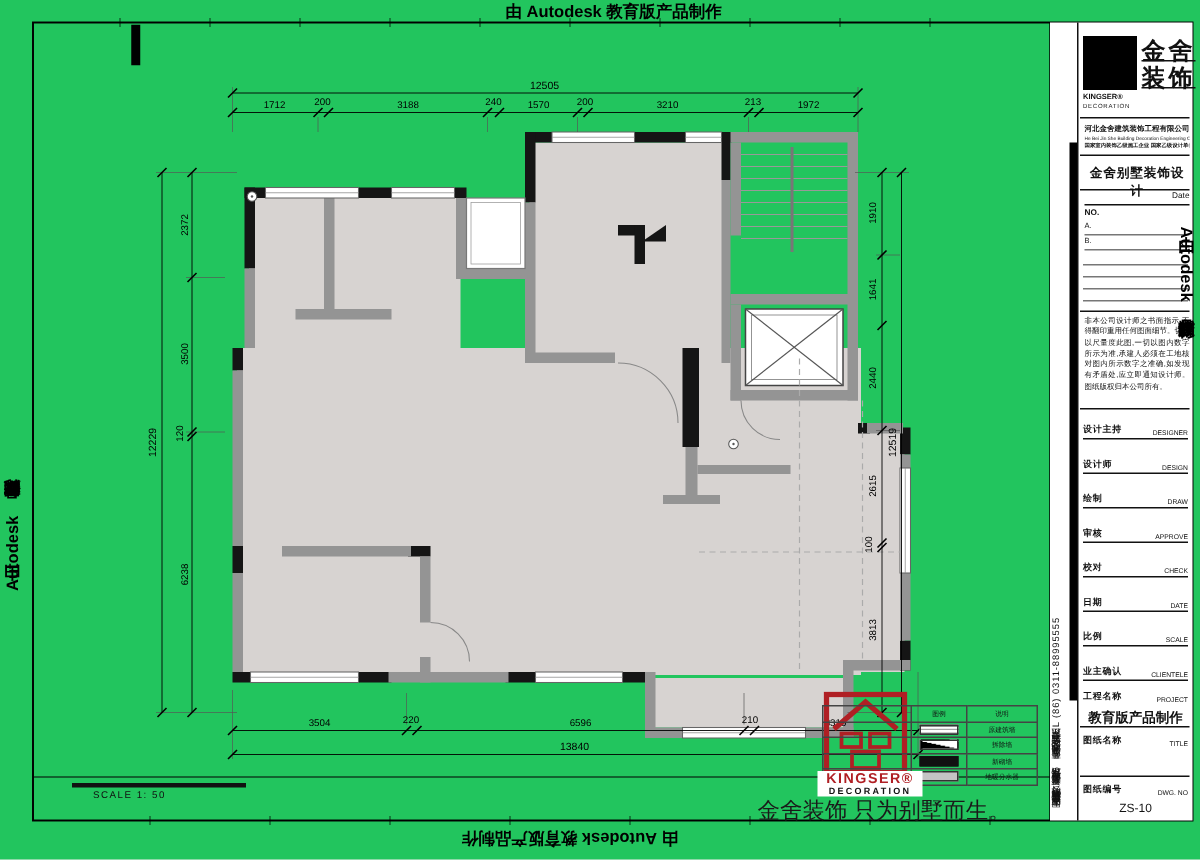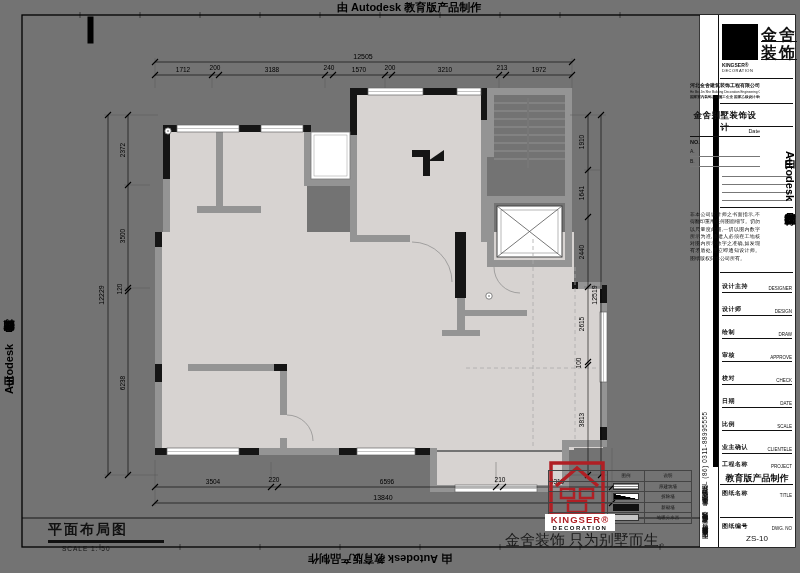--- a/index.html
+++ b/index.html
@@ -1,16 +1,16 @@
 <!DOCTYPE html>
 <html><head>
 <meta charset="utf-8">
 <style>
   html,body{margin:0;padding:0;background:#e8e8e8;}
-  .sheet{position:relative;width:800px;height:573px;background:#737373;overflow:hidden;
+  .sheet{position:relative;width:800px;height:573px;background:#22c55e;overflow:hidden;
          font-family:"Liberation Sans","DejaVu Sans",sans-serif;color:#111;}
   .abs{position:absolute;}
   svg{position:absolute;left:0;top:0;}
   .wm{font-weight:bold;font-size:11px;white-space:nowrap;color:#000;}
   .wm-v{writing-mode:vertical-rl;}
   .wm-flip{transform:rotate(180deg);}
   
   .plan-title{font-size:14px;letter-spacing:2px;font-family:"Liberation Serif","DejaVu Serif",serif;font-weight:bold;}
   .plan-title-rule{height:2.5px;background:#111;margin-top:1px;}
   .plan-scale{font-size:6.5px;letter-spacing:1px;margin-top:2px;margin-left:14px;}
@@ -26,21 +26,21 @@
   .sym-solid{background:#111;border-color:#111;}
   .sym-gray{background:#c4c4c4;}
   
   .klogo-brand{color:#b01f24;font-weight:bold;font-size:9.5px;letter-spacing:1px;}
   .klogo-sub{color:#111;font-weight:bold;font-size:6px;letter-spacing:1.5px;}
   
   .panel{position:absolute;left:700px;top:15px;width:95px;height:532px;background:#fff;}
   .vaddr{position:absolute;left:701px;top:18px;height:526px;width:12px;
          writing-mode:vertical-rl;transform:rotate(180deg);font-size:6.3px;letter-spacing:0.6px;white-space:nowrap;}
   .pbar{position:absolute;left:713px;top:95px;width:5px;height:372px;background:#000;}
-  .pc{position:absolute;left:690px;width:70px;}
+  .pc{position:absolute;left:723px;width:70px;}
   .hrline{position:absolute;left:720px;width:73px;border-top:0.7px solid #111;}
   .brand-cn{font-family:"Liberation Serif","DejaVu Serif",serif;font-weight:bold;font-size:16px;line-height:1.12;letter-spacing:2px;}
   .fld{position:absolute;left:722px;width:70px;border-bottom:0.8px solid #111;height:13px;}
   .fl{position:absolute;left:0;bottom:1px;font-size:6px;font-weight:bold;letter-spacing:0.5px;}
   .fe{position:absolute;right:0;bottom:1px;font-size:4.5px;}
   .fval{position:absolute;left:722px;width:70px;text-align:center;font-weight:bold;}
   .tiny-rule{position:absolute;left:722px;width:70px;border-top:0.5px solid #777;}
 </style>
 </head>
 <body>
@@ -367,21 +367,20 @@
     </table>
 
   <div class="abs" style="left:545px;top:514px;width:70px;text-align:center;background:#fff;z-index:2;">
     <div class="klogo-brand">KINGSER®</div>
     <div class="klogo-sub">DECORATION</div>
   </div>
 
   <div class="abs slogan" style="left:505px;top:531px;z-index:3;">金舍装饰 只为别墅而生。</div>
 
   <div class="abs" style="left:48px;top:521px;">
-    <div class="plan-title">平面布局图</div>
     <div class="plan-title-rule" style="width:116px;"></div>
     <div class="plan-scale">SCALE 1: 50</div>
   </div>
 
   <div class="panel"></div>
   <div class="vaddr">中国河北金舍建筑装饰工程有限公司, 河北省石家庄市槐安东路145号西美五洲天地商座 金舍装饰  石家庄  TEL (86) 0311-88995555</div>
   <div class="pbar"></div>
   <div class="abs" style="left:718px;top:15px;width:0;height:532px;border-left:0.6px solid #111;"></div>
 
   <div class="abs" style="left:722px;top:24px;width:36px;height:36px;background:#000;"></div>

